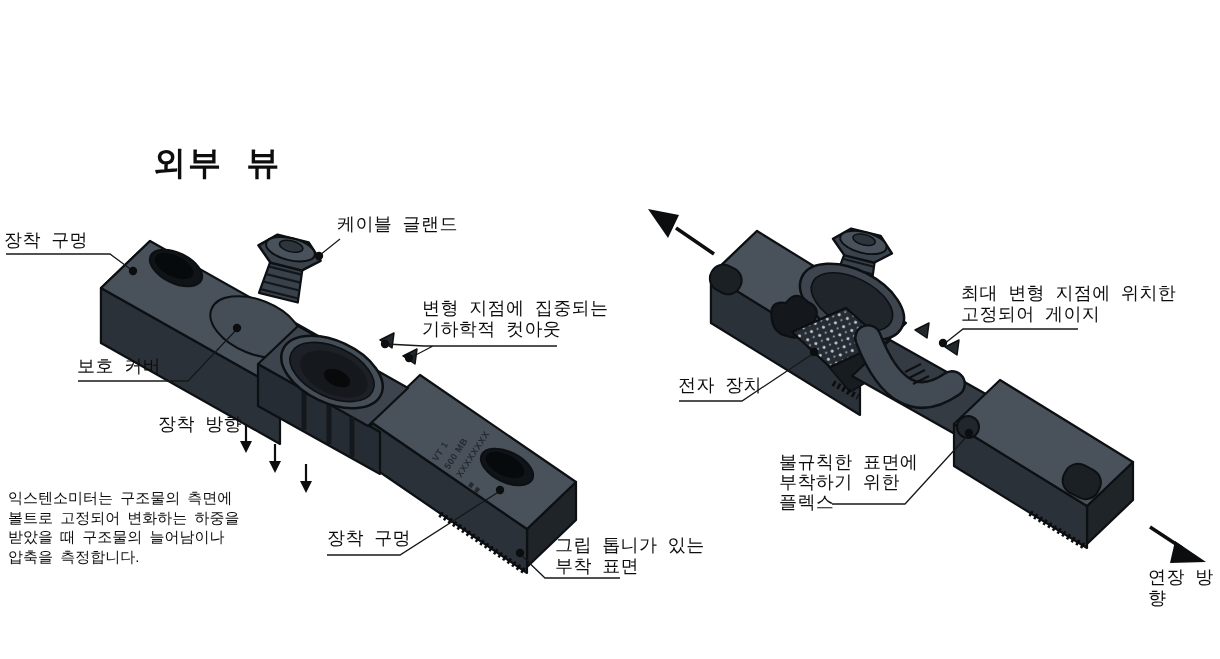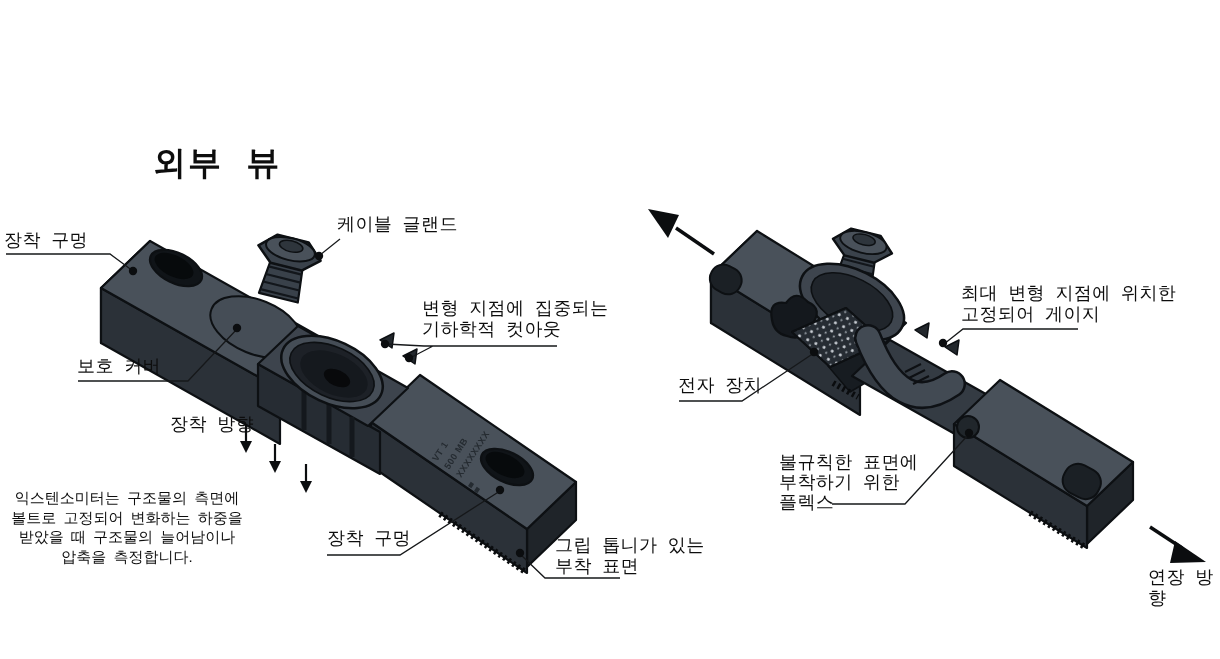--- a/index.html
+++ b/index.html
@@ -1,21 +1,21 @@
 <!DOCTYPE html>
 <html><head>
 <meta charset="utf-8">
 <style>
   html,body{margin:0;padding:0;background:#fff;}
   .stage{position:relative;width:1220px;height:659px;background:#fff;overflow:hidden;
          font-family:"Liberation Sans",sans-serif;color:#0d0d0d;}
   .title{position:absolute;left:16px;top:4px;font-size:45px;font-weight:800;letter-spacing:2px;}
   .h2{position:absolute;font-size:33px;font-weight:bold;letter-spacing:2px;word-spacing:12px;}
   .lbl{position:absolute;font-size:18px;line-height:21px;letter-spacing:.4px;word-spacing:5px;white-space:pre-line;}
-  .para{position:absolute;font-size:15px;line-height:19.5px;text-align:center;word-spacing:3px;white-space:pre-line;}
+  .para{position:absolute;font-size:15px;line-height:19.5px;text-align:left;word-spacing:3px;white-space:pre-line;}
   .para3{line-height:17.5px;}
   svg.art{position:absolute;left:0;top:0;}
 </style>
 </head>
 <body>
 
 <div class="stage">
 
   <svg class="art" width="1220" height="659" viewBox="0 0 1220 659">
 
@@ -176,21 +176,21 @@
   </svg>
 
 
   <div class="h2" style="left:153px;top:141px">외부 뷰</div>
 
   <div class="lbl" style="left:4px;top:230px">장착 구멍</div>
   <div class="lbl" style="left:337px;top:214px">케이블 글랜드</div>
   <div class="lbl" style="left:422px;top:298px">변형 지점에 집중되는
 기하학적 컷아웃</div>
   <div class="lbl" style="left:77px;top:356px">보호 커버</div>
-  <div class="lbl" style="left:170px;top:414px">장착 방향</div>
+  <div class="lbl" style="left:158px;top:414px">장착 방향</div>
   <div class="lbl" style="left:327px;top:528px">장착 구멍</div>
   <div class="lbl" style="left:555px;top:535px">그립 톱니가 있는
 부착 표면</div>
 
   <div class="para" style="left:8px;top:488px;width:238px">익스텐소미터는 구조물의 측면에
 볼트로 고정되어 변화하는 하중을
 받았을 때 구조물의 늘어남이나
 압축을 측정합니다.</div>
 
   <div class="lbl" style="left:961px;top:283px">최대 변형 지점에 위치한

